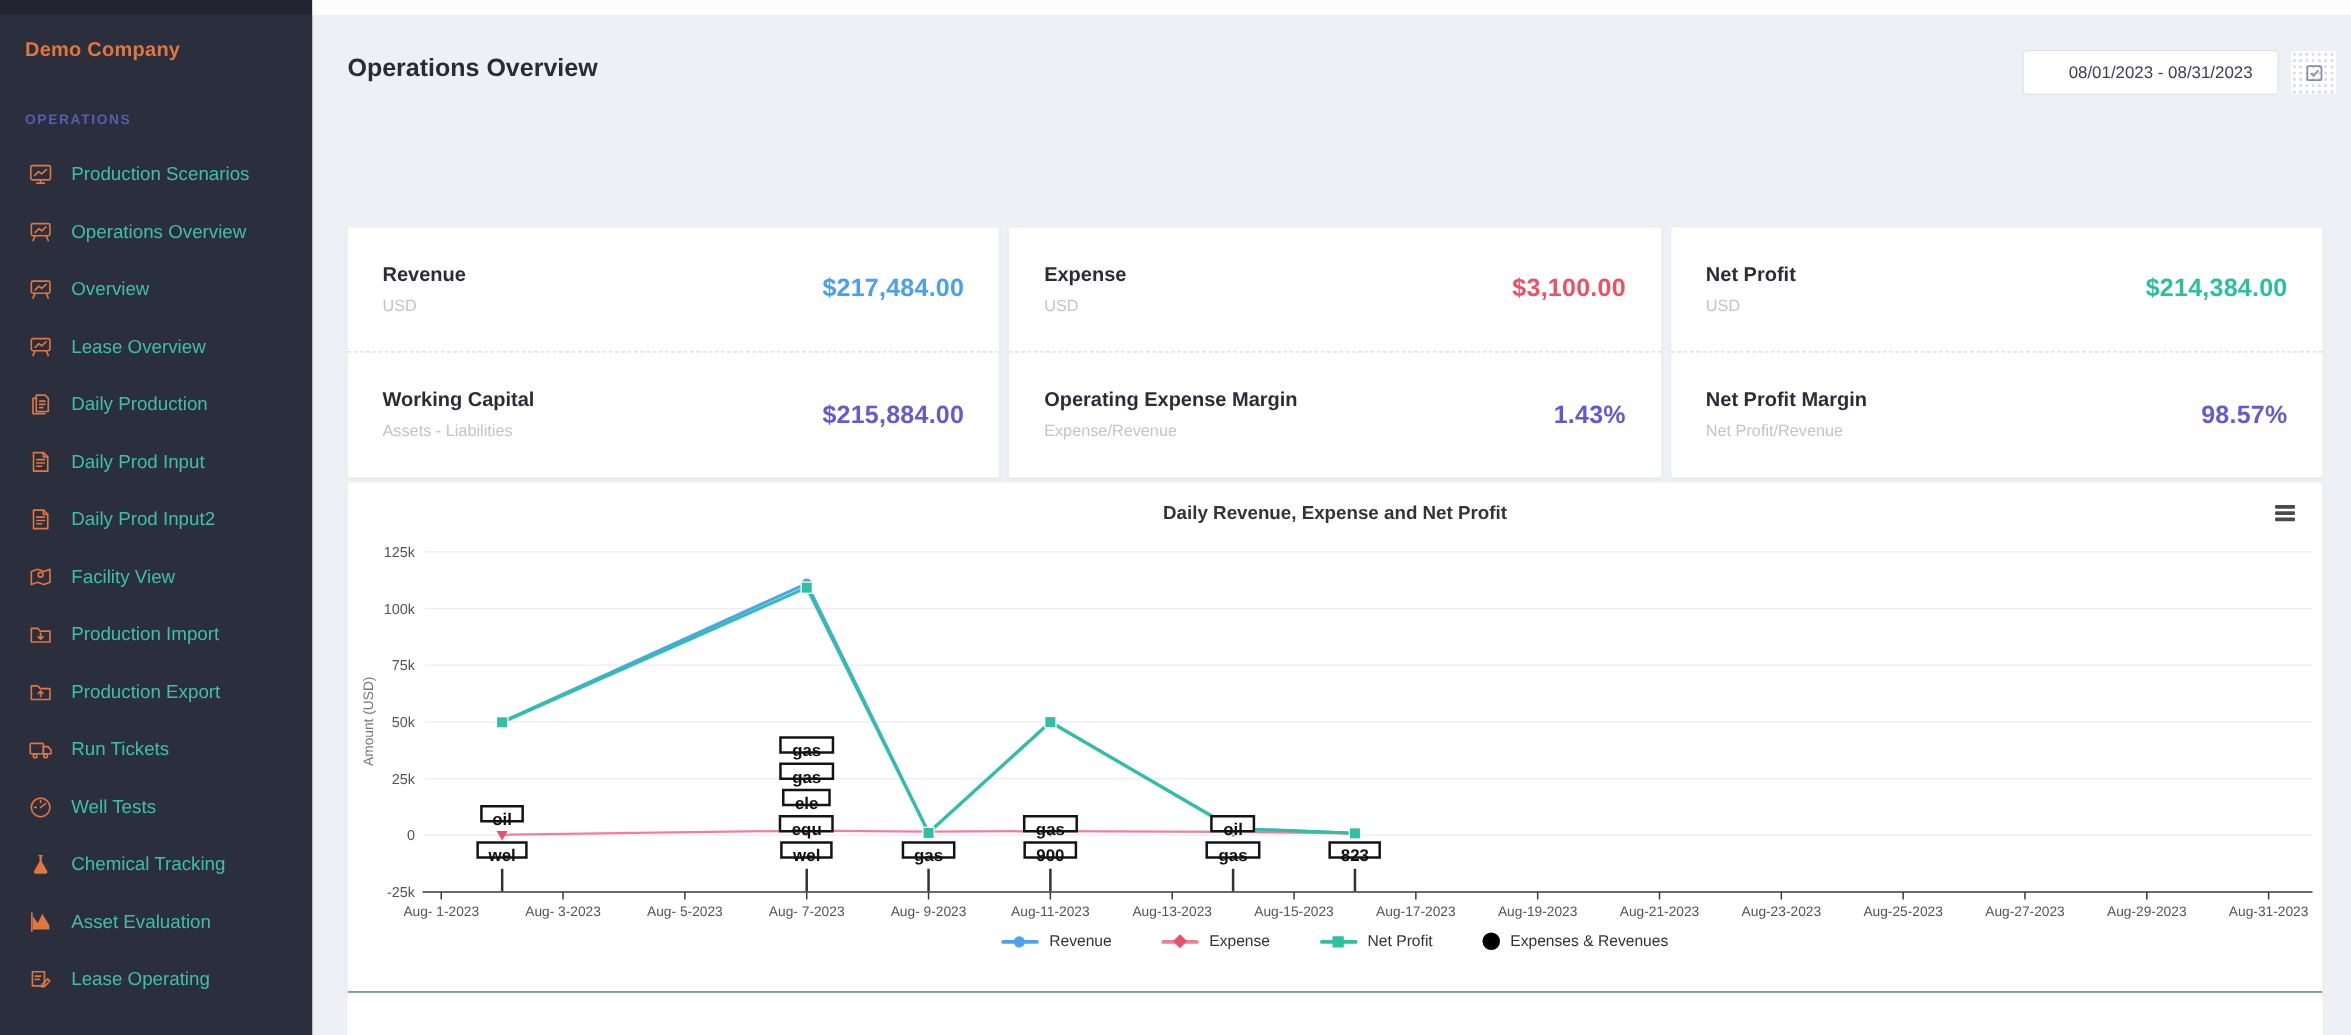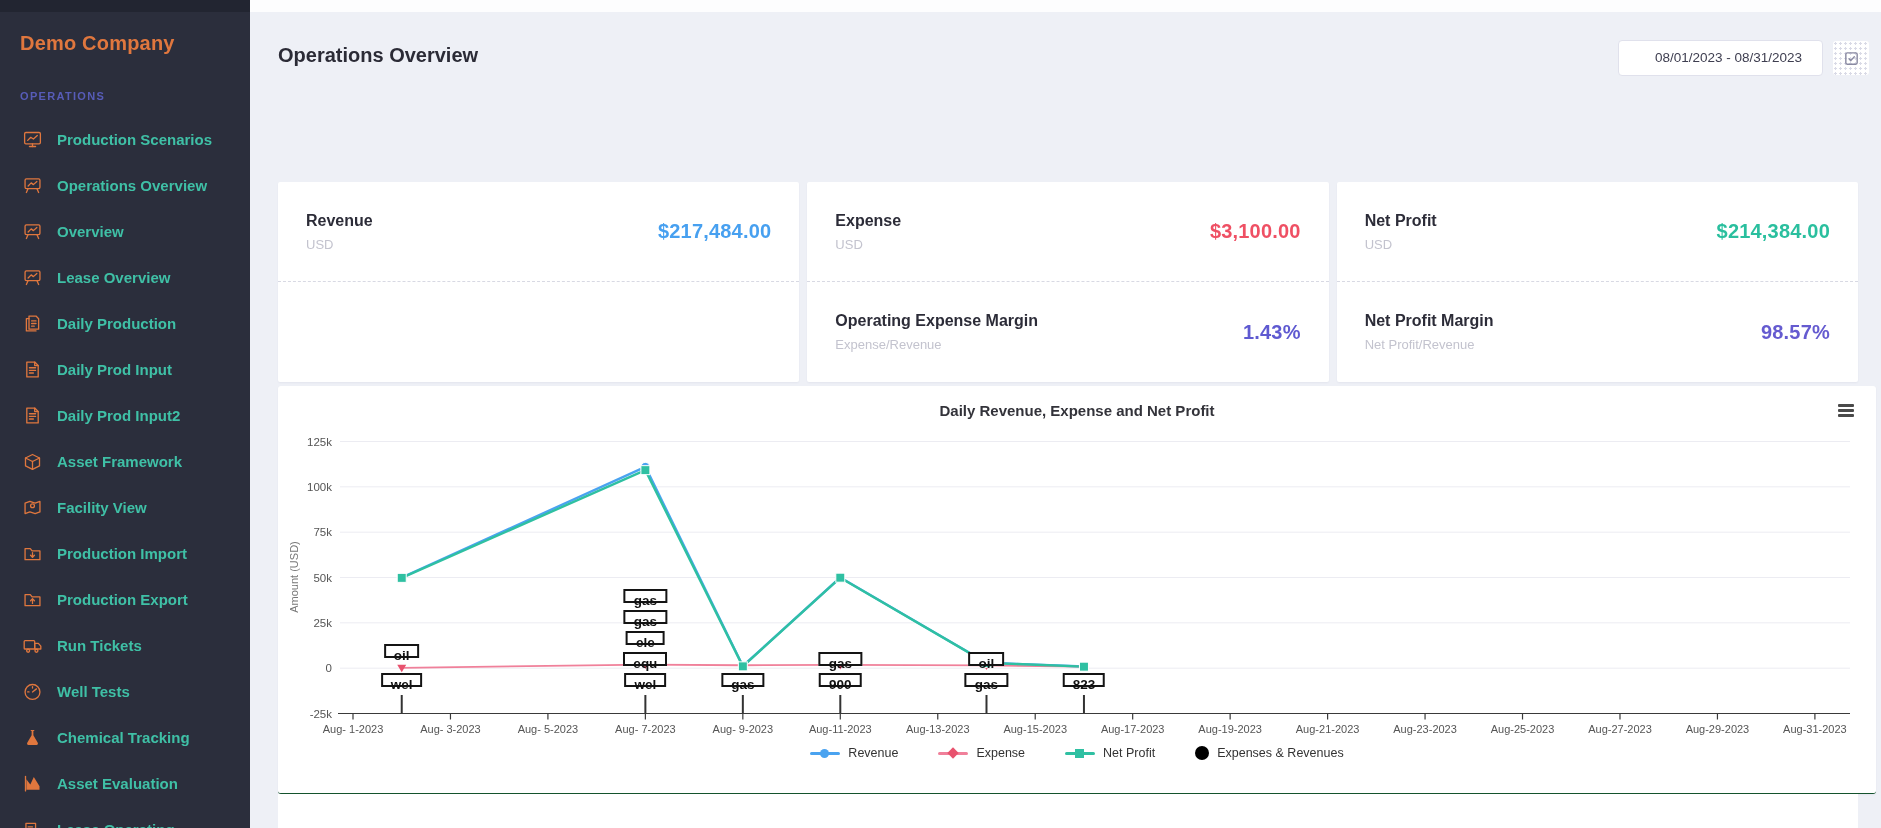--- a/index.html
+++ b/index.html
@@ -1,26 +1,26 @@
 <!DOCTYPE html>
 <html style="--orange: #e0773e; --teal: #3fc0a6; --c-rev: #4aa3f0; --c-exp: #f0809a; --c-expm: #e8526e; --c-np: #2fc0a2;"><head>
 <meta charset="utf-8">
 <style>
   html,body{margin:0;padding:0;background:#eef0f6;font-family:"Liberation Sans",sans-serif;}
   .app{position:relative;width:1881px;height:828px;overflow:hidden;background:#eef0f6;}
 
   
   .sidebar{position:absolute;left:0;top:0;width:250px;height:828px;background:#2b2e3c;overflow:hidden;}
   .sidebar-strip{height:12px;background:#222531;}
-  .company{position:absolute;left:20px;top:32px;font-size:20px;font-weight:700;color:var(--orange);letter-spacing:.2px;}
+  .company{position:absolute;left:20px;top:32px;font-size:16px;font-weight:700;color:var(--orange);letter-spacing:.2px;}
   .section-label{position:absolute;left:20px;top:90px;font-size:11px;font-weight:700;color:#575cb8;letter-spacing:.12em;}
   .nav{position:absolute;top:116px;left:0;right:0;}
   .nav-item{height:46px;display:flex;align-items:center;padding-left:22px;cursor:pointer;color:var(--teal);font-size:15px;}
   .nav-item svg{width:21px;height:21px;margin-right:14px;color:var(--orange);flex:none;}
-  .nav-label{white-space:nowrap;font-weight:bold;}
+  .nav-label{white-space:nowrap;}
 
   
   .main{position:absolute;left:250px;top:0;width:1631px;height:828px;background:#eef0f6;}
   .top-strip{position:absolute;top:0;left:0;right:0;height:12px;background:#fdfdfe;}
   .page-title{position:absolute;left:28px;top:44px;margin:0;font-size:20px;font-weight:700;color:#2b2b36;}
   .date-range{position:absolute;left:1368px;top:40px;width:205px;height:36px;background:#fff;border:1px solid #e0e1ec;border-radius:4px;line-height:34px;text-align:center;font-size:13.5px;color:#3e3e50;box-sizing:border-box;cursor:text;padding-left:16px;}
   .date-btn{position:absolute;left:1583px;top:41px;width:36px;height:34px;border:none;border-radius:3px;background:#fff;background-image:radial-gradient(#d9dae6 1px,transparent 1.2px);background-size:5px 5px;cursor:pointer;display:flex;align-items:center;justify-content:center;}
   .date-btn svg{width:17px;height:17px;color:#8a8aa2;}
 
   .card{background:#fff;border-radius:3px;box-shadow:0 1px 2px rgba(40,40,90,.05);}
@@ -31,21 +31,21 @@
   
   .kpi-row{position:absolute;left:28px;top:182px;width:1580px;height:200px;display:flex;gap:8px;}
   .kpi-col{flex:1;background:#fff;border-radius:2px;box-shadow:0 1px 2px rgba(40,40,90,.05);}
   .kpi-cell{height:100px;display:flex;align-items:center;justify-content:space-between;padding:0 28px;box-sizing:border-box;}
   .kpi-cell.top{border-bottom:1px dashed #d8d9e3;}
   .kpi-title{font-size:16px;font-weight:600;color:#2c2c38;margin-bottom:7px;}
   .kpi-sub{font-size:13px;color:#c3c3ce;}
   .kpi-value{font-size:20px;font-weight:700;letter-spacing:.2px;}
 
   
-  .chart-card{position:absolute;left:28px;top:386px;width:1580px;height:407px;background:#fff;border-radius:3px;border-bottom:1px solid #14532d;box-shadow:0 1px 2px rgba(40,40,90,.05);padding-left:18px;}
+  .chart-card{position:absolute;left:28px;top:386px;width:1580px;height:407px;background:#fff;border-radius:3px;border-bottom:5px solid #14532d;box-shadow:0 1px 2px rgba(40,40,90,.05);}
   .chart-title{position:absolute;top:16px;left:0;right:0;text-align:center;font-size:15px;font-weight:700;color:#33333a;}
   .menu-icon{position:absolute;right:22px;top:18px;width:16px;cursor:pointer;}
   .menu-icon i{display:block;height:2.6px;background:#4a4a4a;margin-bottom:2.6px;border-radius:1px;}
   .plot{position:absolute;inset:0;}
   .plot svg{position:absolute;left:0;top:0;}
   .anno-box{position:absolute;transform:translateX(-50%);background:#fff;border:2px solid #141414;height:14px;line-height:19px;padding:0 8px;font-size:13.5px;font-weight:700;color:#111;white-space:nowrap;box-sizing:border-box;z-index:2;}
   .legend{position:absolute;left:0;right:0;top:360px;display:flex;justify-content:center;gap:40px;align-items:center;z-index:3;}
   .legend-item{display:flex;align-items:center;gap:8px;font-size:12.5px;color:#333;cursor:pointer;}
   .lg-mark{position:relative;width:30px;height:14px;display:inline-block;}
   .lg-line{position:absolute;left:0;right:0;top:5.5px;height:3px;border-radius:2px;}
@@ -144,30 +144,20 @@
               <line x1="8.5" y1="10" x2="15.5" y2="10"></line>
               <line x1="8.5" y1="13" x2="15.5" y2="13"></line>
               <line x1="8.5" y1="16" x2="13" y2="16"></line>
             </g>
           </svg>
           <span class="nav-label">Daily Prod Input2</span>
         </div>
         <div class="nav-item">
           <svg viewBox="0 0 24 24">
             <g fill="none" stroke="currentColor" stroke-width="1.5" stroke-linecap="round" stroke-linejoin="round">
-              <path d="M4 8l8-4 8 4v9l-8 4-8-4z"></path>
-              <path d="M4 8l8 4 8-4"></path>
-              <line x1="12" y1="12" x2="12" y2="21"></line>
-            </g>
-          </svg>
-          <span class="nav-label">Asset Framework</span>
-        </div>
-        <div class="nav-item">
-          <svg viewBox="0 0 24 24">
-            <g fill="none" stroke="currentColor" stroke-width="1.5" stroke-linecap="round" stroke-linejoin="round">
               <path d="M3.5 7l5.5-2 6 2 5.5-2v12l-5.5 2-6-2-5.5 2z"></path>
               <circle cx="12" cy="10" r="2.2"></circle>
             </g>
           </svg>
           <span class="nav-label">Facility View</span>
         </div>
         <div class="nav-item">
           <svg viewBox="0 0 24 24">
             <g fill="none" stroke="currentColor" stroke-width="1.5" stroke-linecap="round" stroke-linejoin="round">
               <path d="M3.5 6.5h6l2 2.5h9v10h-17z"></path>
@@ -255,20 +245,27 @@
 
 
     <section class="kpi-row">
       <div class="kpi-col">
         <div class="kpi-cell top">
           <div>
               <div class="kpi-title">Revenue</div>
                <div class="kpi-sub">USD</div>
             </div>
           <div class="kpi-value" style="color: rgb(71, 160, 240);">$217,484.00</div>
+        </div>
+        <div class="kpi-cell">
+          <div>
+              <div class="kpi-title">Working Capital</div>
+               <div class="kpi-sub">Assets - Liabilities</div>
+            </div>
+          <div class="kpi-value" style="color: rgb(101, 91, 208);">$215,884.00</div>
         </div>
       </div>
       <div class="kpi-col">
         <div class="kpi-cell top">
           <div>
               <div class="kpi-title">Expense</div>
                <div class="kpi-sub">USD</div>
             </div>
           <div class="kpi-value" style="color: rgb(239, 80, 100);">$3,100.00</div>
         </div>

